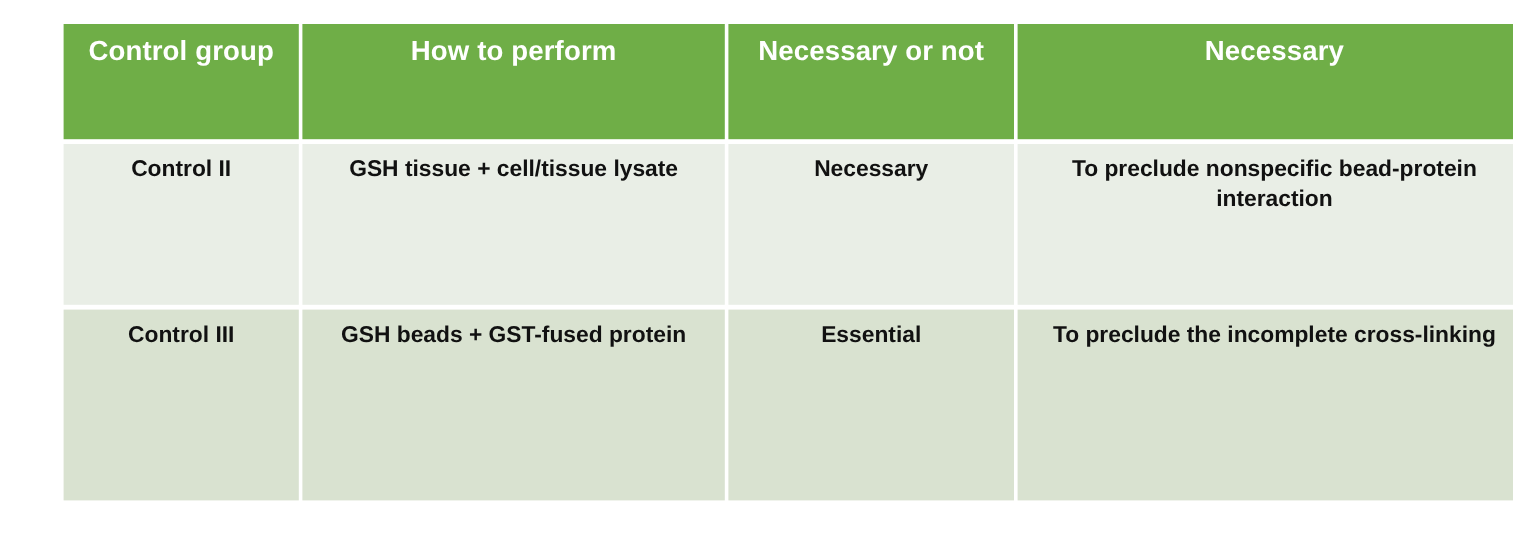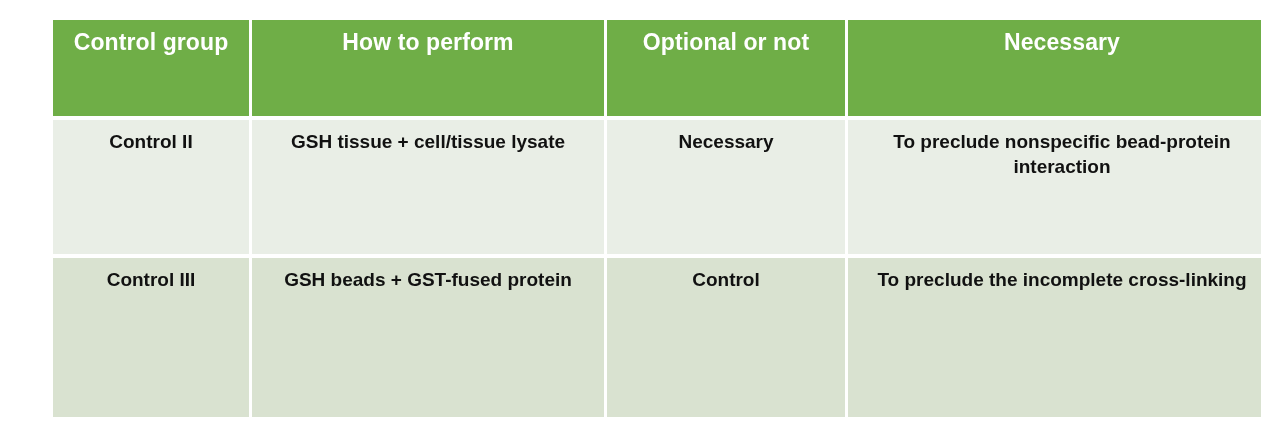--- a/index.html
+++ b/index.html
@@ -79,32 +79,32 @@
     <colgroup>
       <col class="c-group">
       <col class="c-perform">
       <col class="c-essential">
       <col class="c-function">
     </colgroup>
     <thead>
       <tr>
         <th class="head-cell">Control group</th>
         <th class="head-cell">How to perform</th>
-        <th class="head-cell">Optional or not</th>
+        <th class="head-cell">Necessary or not</th>
         <th class="head-cell">Necessary</th>
       </tr>
     </thead>
     <tbody>
       <tr class="row-shade-b row-2">
         <td class="body-cell">Control II</td>
         <td class="body-cell">GSH tissue + cell/tissue lysate</td>
         <td class="body-cell">Necessary</td>
         <td class="body-cell">To preclude nonspecific bead-protein interaction</td>
       </tr>
       <tr class="row-shade-a row-3">
         <td class="body-cell">Control III</td>
         <td class="body-cell">GSH beads + GST-fused protein</td>
-        <td class="body-cell">Control</td>
+        <td class="body-cell">Essential</td>
         <td class="body-cell">To preclude the incomplete cross-linking</td>
       </tr>
     </tbody>
   </table>
 </div>
 
 </body></html>

